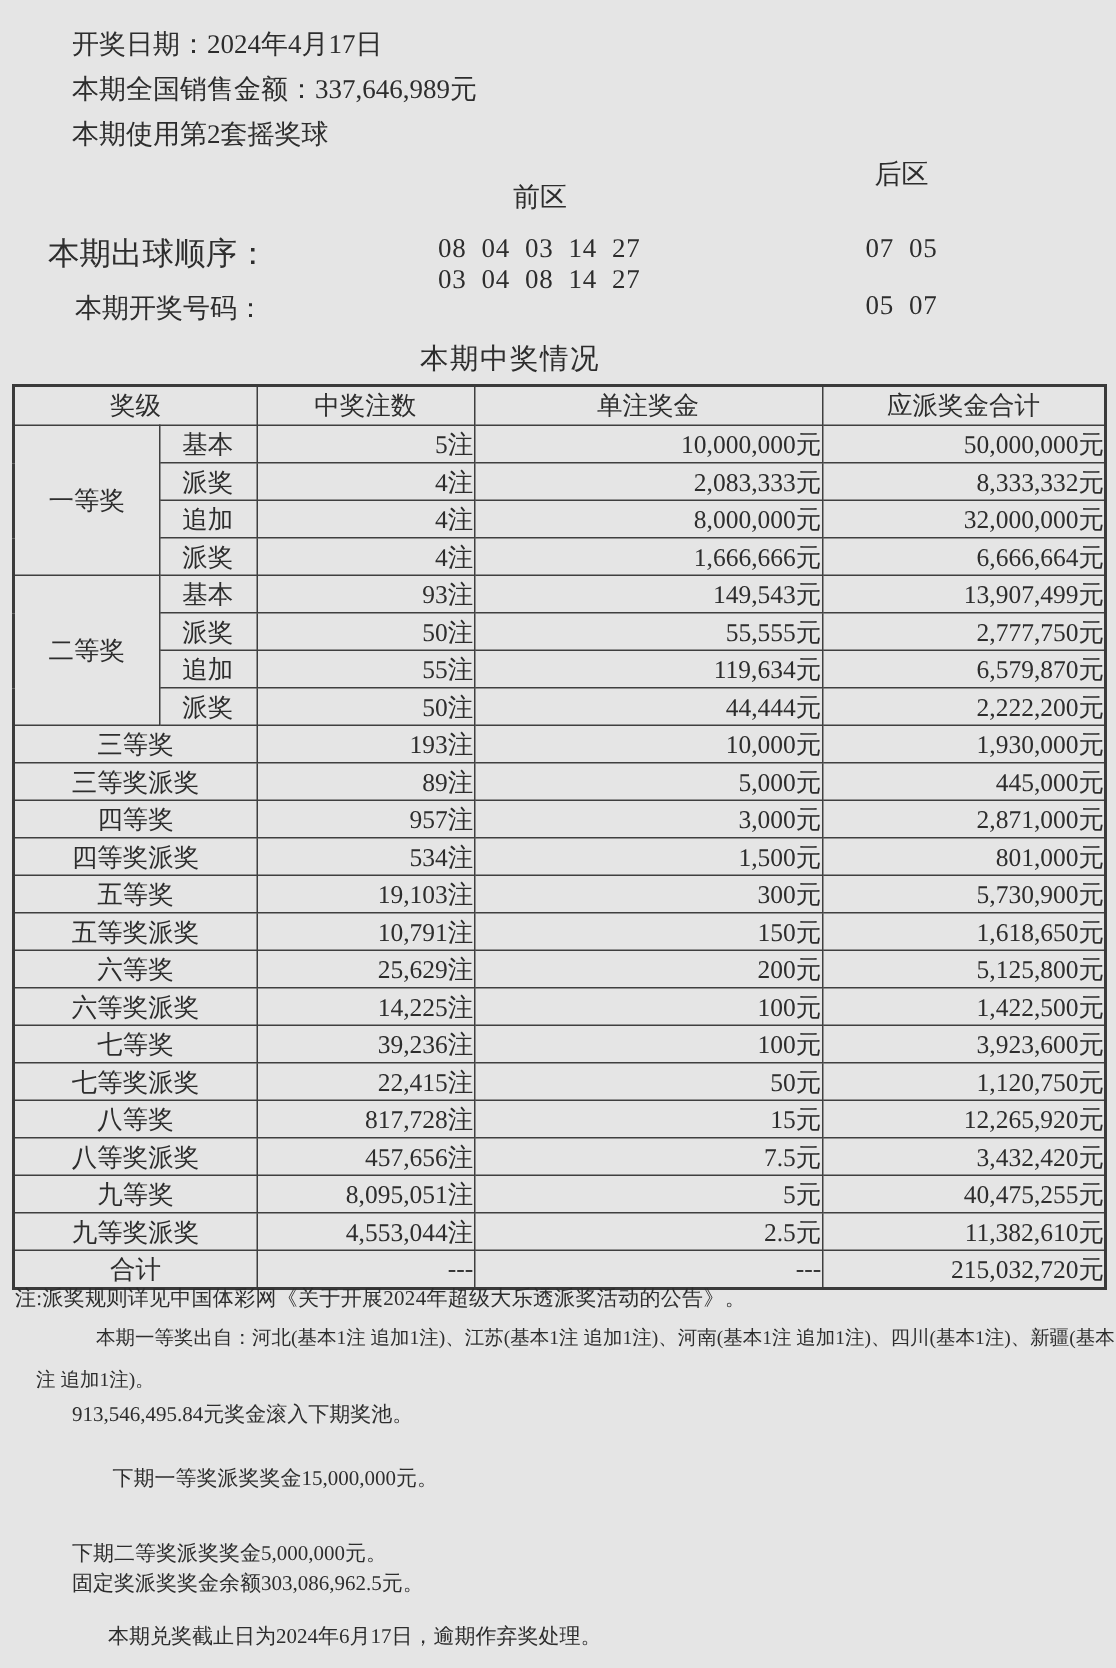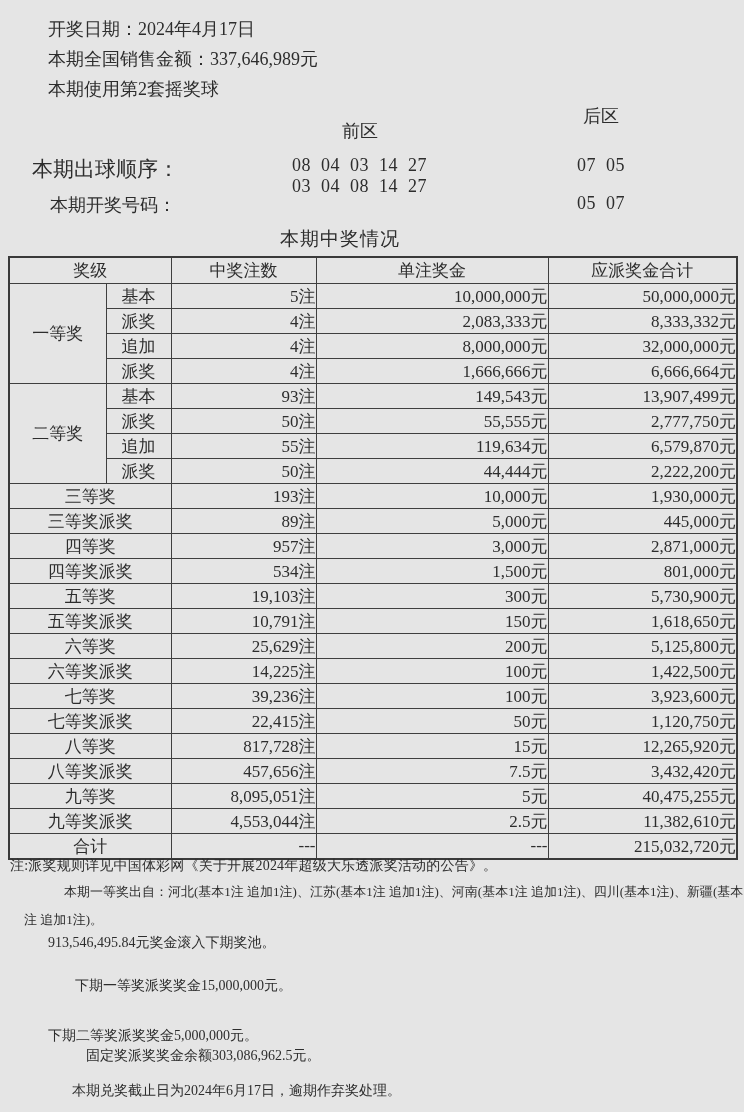--- a/index.html
+++ b/index.html
@@ -220,16 +220,16 @@
         <td class="c-num">215,032,720元</td>
       </tr>
     </tbody>
   </table>
 
   <div class="note-line">注:派奖规则详见中国体彩网《关于开展2024年超级大乐透派奖活动的公告》。</div>
   <div class="para-wrap">本期一等奖出自：河北(基本1注 追加1注)、江苏(基本1注 追加1注)、河南(基本1注 追加1注)、四川(基本1注)、新疆(基本1注 追加1注)。</div>
   <div class="fline" style="top:934px;">913,546,495.84元奖金滚入下期奖池。</div>
   <div class="fline" style="top:977px;margin-left:27px;">下期一等奖派奖奖金15,000,000元。</div>
   <div class="fline" style="top:1012px;margin-top:15px;">下期二等奖派奖奖金5,000,000元。</div>
-  <div class="fline" style="top:1047px;margin-left:38px;">固定奖派奖奖金余额303,086,962.5元。</div>
+  <div class="fline" style="top:1047px;">固定奖派奖奖金余额303,086,962.5元。</div>
   <div class="fline" style="top:1082px;margin-left:24px;">本期兑奖截止日为2024年6月17日，逾期作弃奖处理。</div>
 
 </div>
 
 </body></html>

